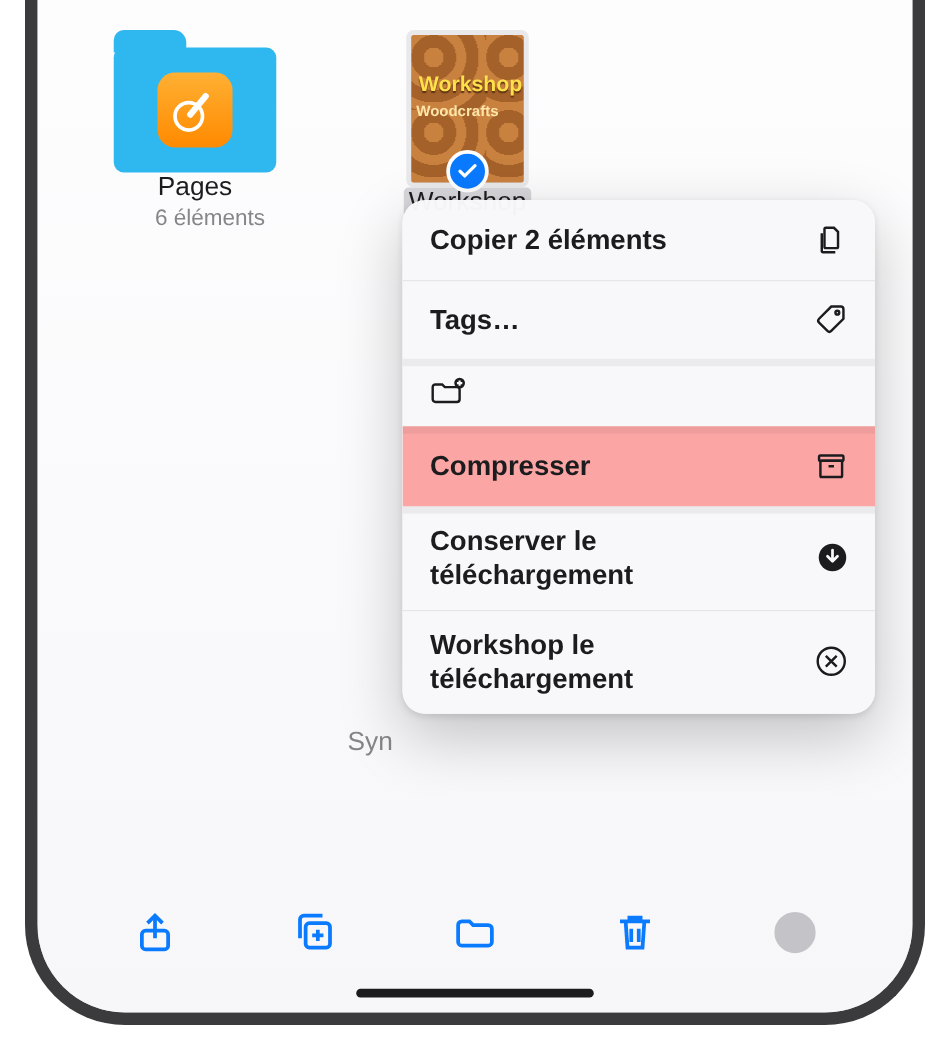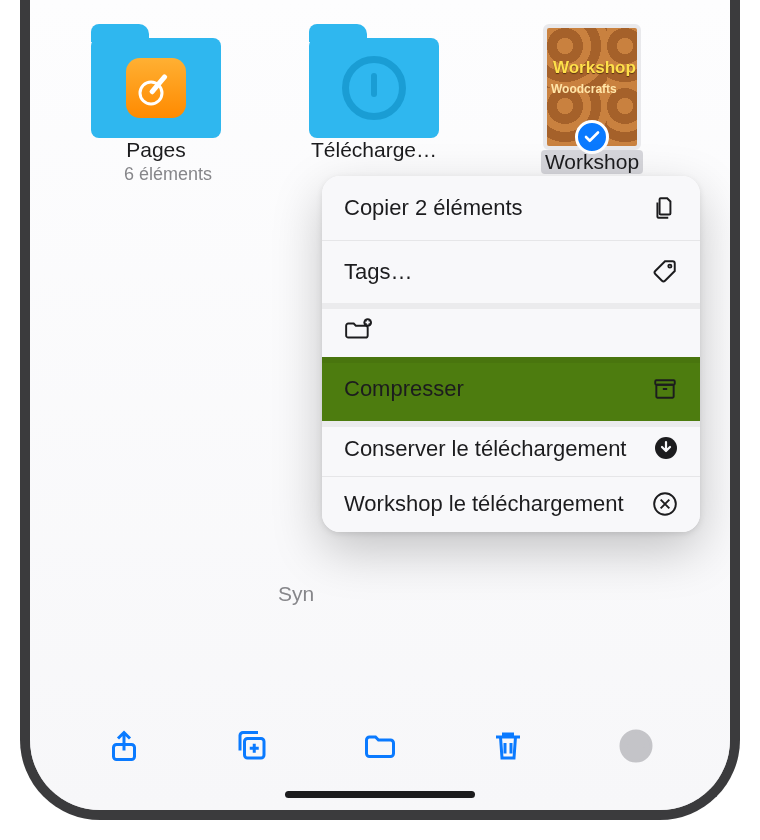--- a/index.html
+++ b/index.html
@@ -124,43 +124,44 @@
   }
   .sub {
     font-size: 18px;
     color: #86868a;
     margin-top: 2px;
     margin-left: 24px;
   }
   .context-menu {
     position: absolute;
     left: 292px;
-    top: 176px;
+    top: 160px;
     width: 378px;
     background: rgba(248,248,250,0.98);
     border-radius: 18px;
     box-shadow: 0 18px 50px rgba(0,0,0,0.22), 0 2px 6px rgba(0,0,0,0.1);
     overflow: hidden;
+    font-weight: bold;
   }
   .menu-item {
     display:flex;align-items:center;justify-content:space-between;
     padding: 18px 22px;
     font-size: 22px;
     color:#1c1c1e;
     position:relative;
   }
   .menu-item.two-line{padding:14px 22px;}
   .menu-item + .menu-item::before{
     content:"";position:absolute;top:0;left:0;right:0;height:1px;background:rgba(0,0,0,0.07);
   }
   .menu-item.sep-before::before{
     height:6px;background:rgba(0,0,0,0.05);
   }
   .menu-item.highlighted{
-    background:#4d7c0f;
+    background:#fca5a5;
   }
   .menu-text{flex:1;line-height:1.25;padding-right:10px;}
   .menu-item svg{flex:0 0 auto;}
   .sync-text{
     position:absolute;left:248px;top:582px;font-size:21px;color:#86868a;
   }
   .toolbar{
     position:absolute;left:0;right:0;bottom:42px;
     display:flex;justify-content:space-around;align-items:center;
     padding:0 30px;
@@ -188,26 +189,20 @@
             <svg viewBox="0 0 40 40">
                 <circle cx="15" cy="25" r="11" fill="none" stroke="#fff" stroke-width="3"></circle>
                 <rect x="20" y="4" width="5" height="24" rx="2" fill="#fff" transform="rotate(40 22 16)"></rect>
               </svg>
           </div>
         </div>
         <div class="cap">Pages</div>
         <div class="sub">6 éléments</div>
       </div>
 
-      <div class="item">
-        <div class="folder">
-          <div class="clock-icon"></div>
-        </div>
-        <div class="cap">Télécharge…</div>
-      </div>
 
       <div class="item">
         <div class="thumb">
           <div class="thumb-label">Workshop</div>
           <div class="thumb-sub">Woodcrafts</div>
           <div class="check-badge">
             <svg width="18" height="18" viewBox="0 0 24 24">
                 <path d="M4 12l5 5L20 6" stroke="#fff" stroke-width="3.5" fill="none" stroke-linecap="round" stroke-linejoin="round"></path>
               </svg>
           </div>

